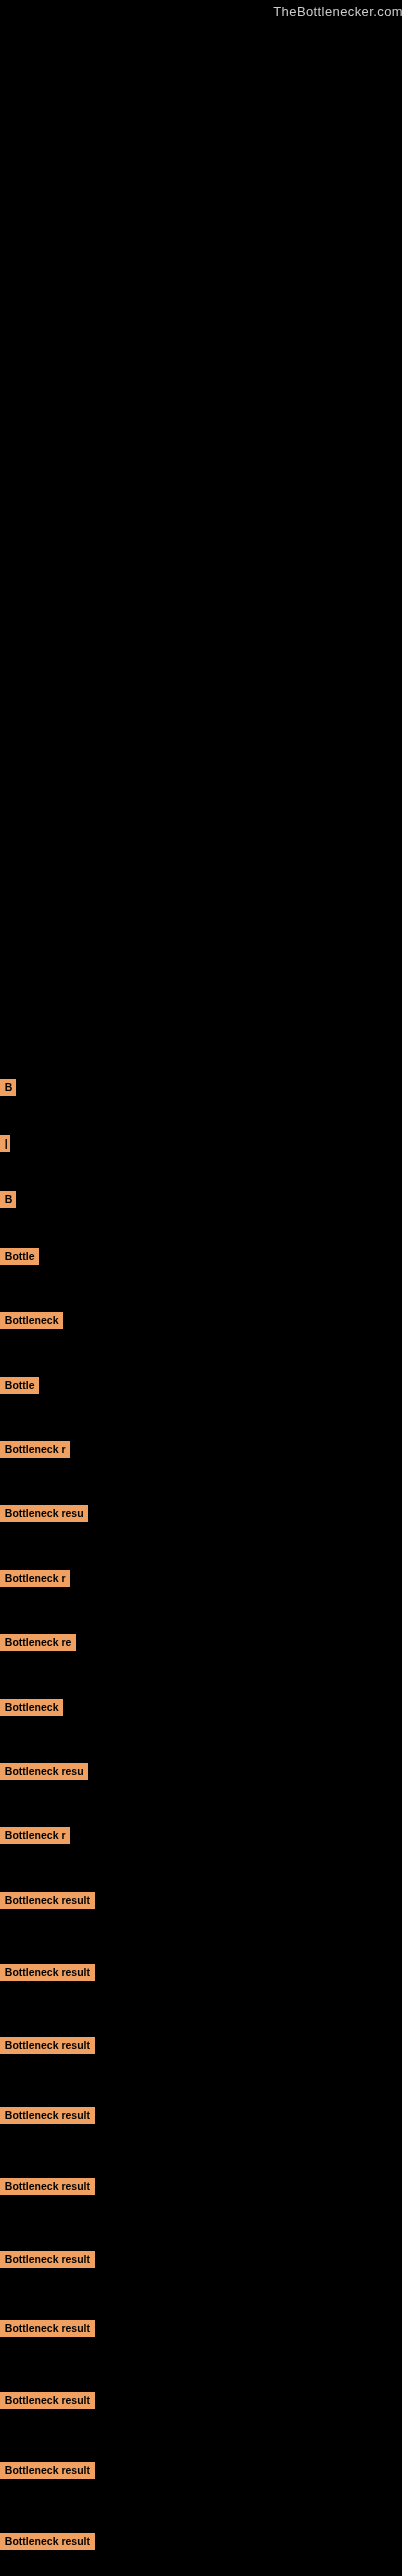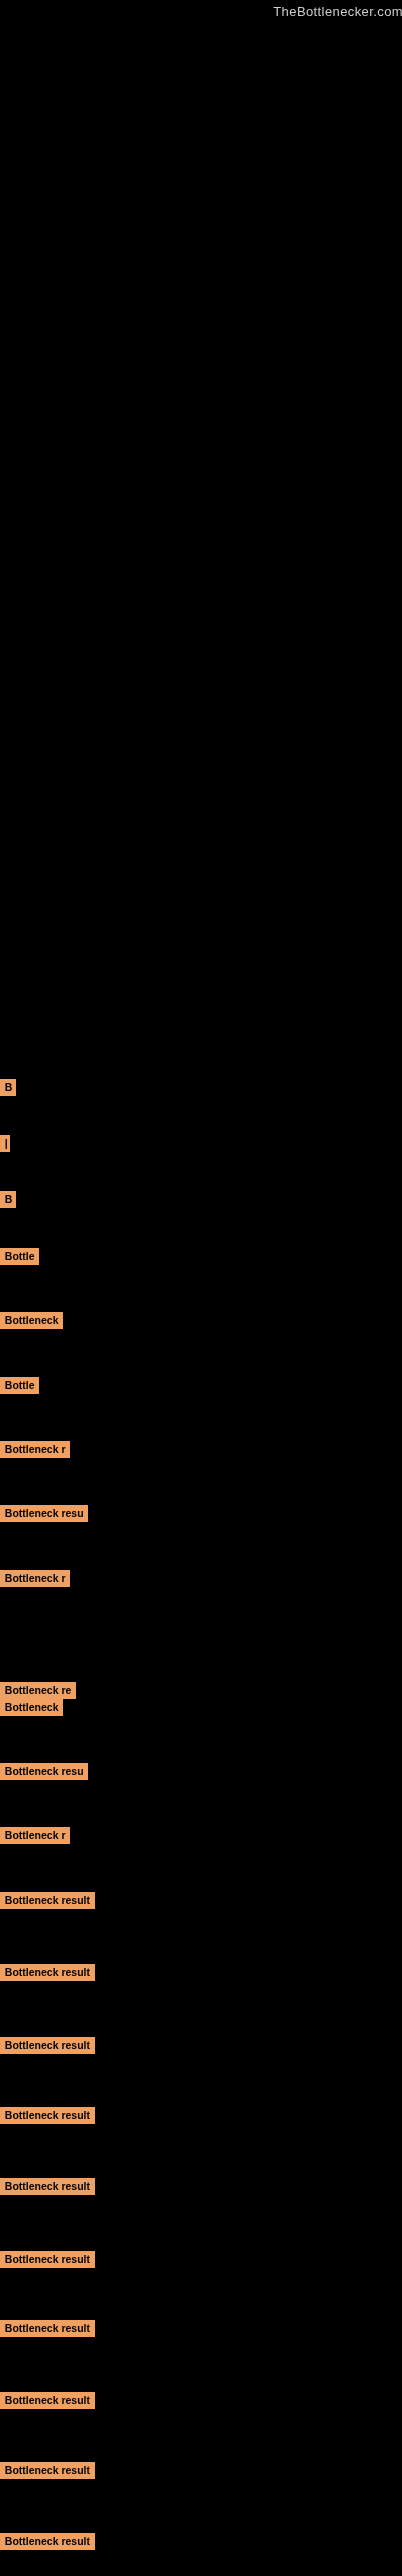--- a/index.html
+++ b/index.html
@@ -41,21 +41,21 @@
 
 <div class="bottleneck-label" style="top: 1079px; max-width: 16px;">B</div>
 <div class="bottleneck-label" style="top: 1135px; max-width: 8px;">|</div>
 <div class="bottleneck-label" style="top: 1191px; max-width: 16px;">B</div>
 <div class="bottleneck-label" style="top: 1248px; max-width: 40px; text-align: right;">Bottle</div>
 <div class="bottleneck-label" style="top: 1312px; max-width: 64px;">Bottleneck</div>
 <div class="bottleneck-label" style="top: 1377px; max-width: 52px;">Bottle</div>
 <div class="bottleneck-label" style="top: 1441px; max-width: 76px;">Bottleneck r</div>
 <div class="bottleneck-label" style="top: 1505px; max-width: 93px;">Bottleneck resu</div>
 <div class="bottleneck-label" style="top: 1570px; max-width: 76px;">Bottleneck r</div>
-<div class="bottleneck-label" style="top: 1682px; max-width: 85px;">Bottleneck re</div>
+<div class="bottleneck-label" style="top: 1634px; max-width: 85px;">Bottleneck re</div>
 <div class="bottleneck-label" style="top: 1699px; max-width: 64px;">Bottleneck</div>
 <div class="bottleneck-label" style="top: 1763px; max-width: 97px;">Bottleneck resu</div>
 <div class="bottleneck-label" style="top: 1827px; max-width: 81px;">Bottleneck r</div>
 <div class="bottleneck-label" style="top: 1892px; max-width: 113px;">Bottleneck result</div>
 <div class="bottleneck-label" style="top: 1964px; max-width: 113px;">Bottleneck result</div>
 <div class="bottleneck-label" style="top: 2037px; max-width: 126px;">Bottleneck result</div>
 <div class="bottleneck-label" style="top: 2107px; max-width: 151px;">Bottleneck result</div>
 <div class="bottleneck-label" style="top: 2178px; max-width: 159px;">Bottleneck result</div>
 <div class="bottleneck-label" style="top: 2251px; max-width: 156px;">Bottleneck result</div>
 <div class="bottleneck-label" style="top: 2320px; max-width: 160px;">Bottleneck result</div>

